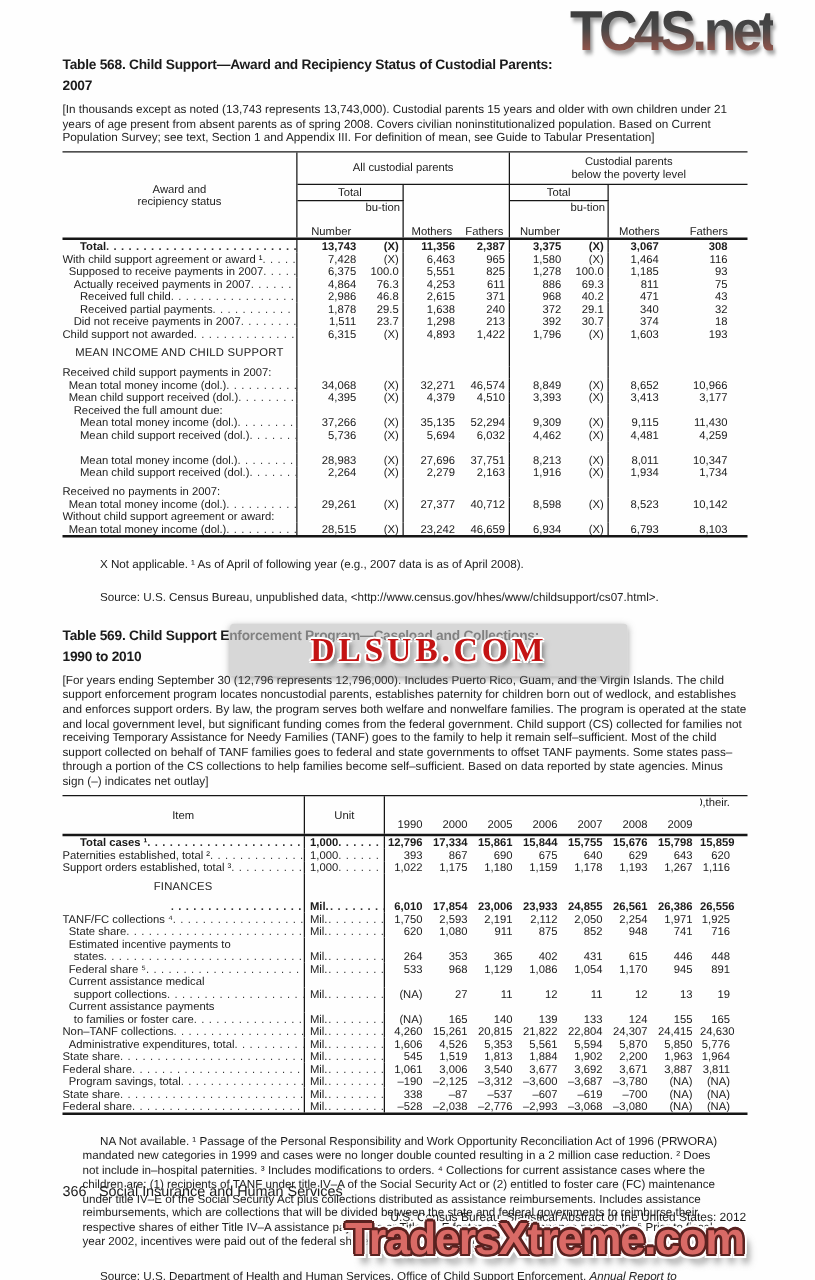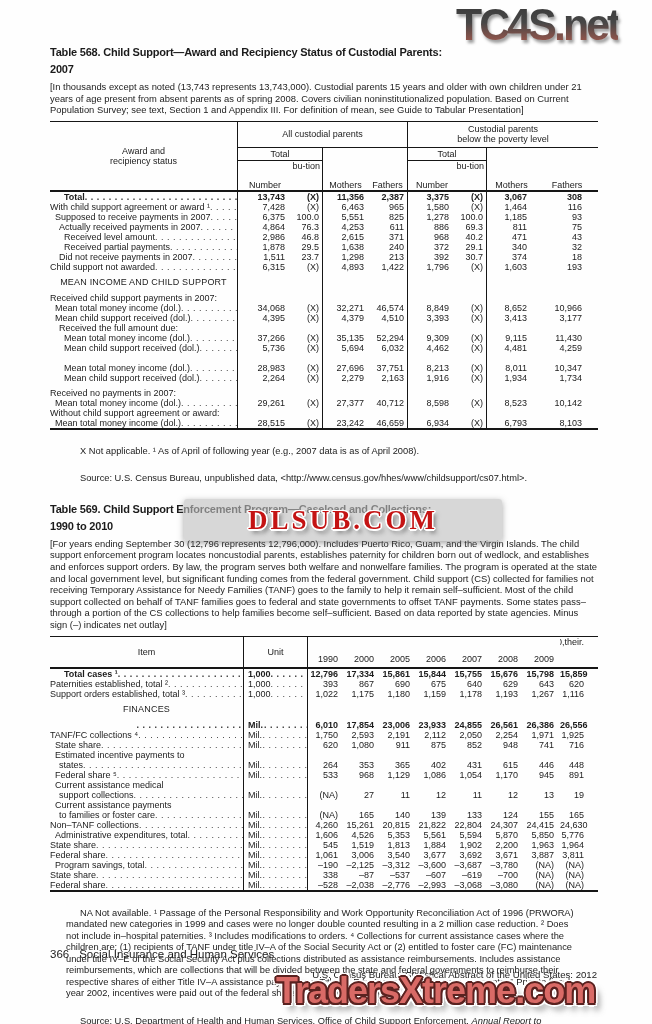--- a/index.html
+++ b/index.html
@@ -189,21 +189,21 @@
             <div class="vc c2 br">76.3</div>
             <div class="vc c3">4,253</div>
             <div class="vc c4 br">611</div>
             <div class="vc c5">886</div>
             <div class="vc c6 br">69.3</div>
             <div class="vc c7">811</div>
             <div class="vc c8">75</div>
           </div>
           <div class="trow g568">
             <div class="stubc ">
-              <div class="lab" style="padding-left: 14px;">Received level amount</div>
+              <div class="lab" style="padding-left: 14px;">Received full child</div>
               <div class="dots"></div>
             </div>
             <div class="vc c1">2,986</div>
             <div class="vc c2 br">46.8</div>
             <div class="vc c3">2,615</div>
             <div class="vc c4 br">371</div>
             <div class="vc c5">968</div>
             <div class="vc c6 br">40.2</div>
             <div class="vc c7">471</div>
             <div class="vc c8">43</div>

